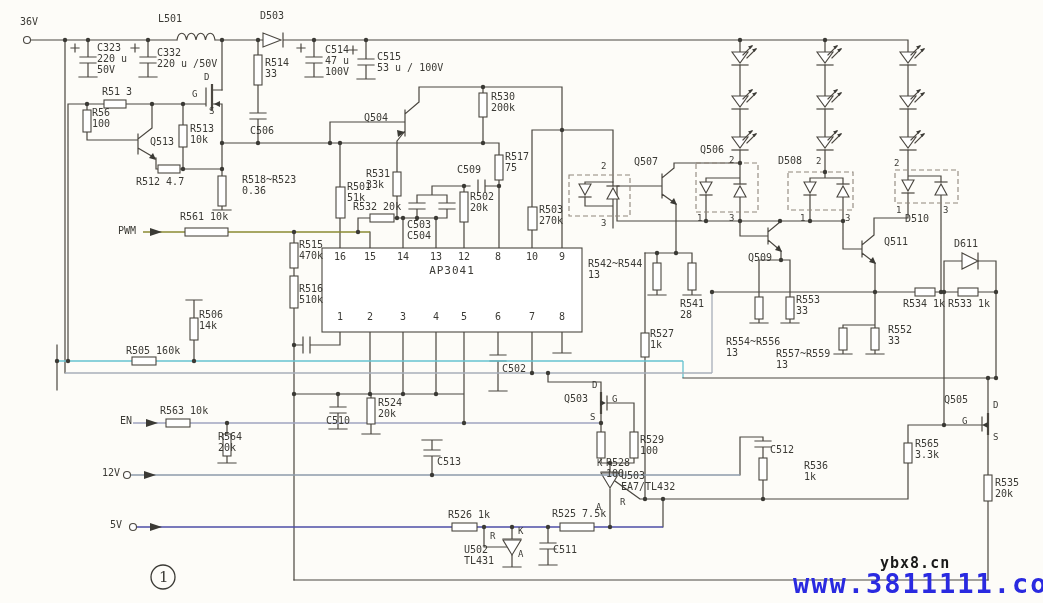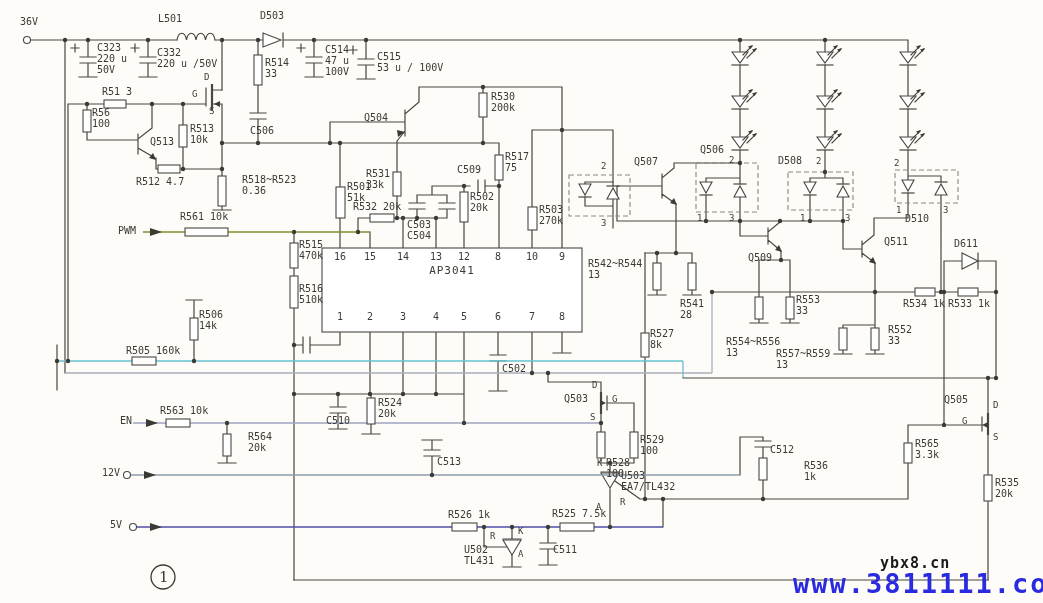--- a/index.html
+++ b/index.html
@@ -403,35 +403,35 @@
 28</div>
 <div class="lbl" style="left:796px;top:294px">R553
 33</div>
 <div class="lbl" style="left:726px;top:336px">R554~R556
 13</div>
 <div class="lbl" style="left:776px;top:348px">R557~R559
 13</div>
 <div class="lbl" style="left:888px;top:324px">R552
 33</div>
 <div class="lbl" style="left:650px;top:328px">R527
-8k</div>
+1k</div>
 <div class="lbl" style="left:954px;top:238px">D611</div>
 <div class="lbl" style="left:903px;top:298px">R534  1k</div>
 <div class="lbl" style="left:948px;top:298px">R533  1k</div>
 <div class="lbl" style="left:944px;top:394px">Q505</div>
 <div class="lbl sm" style="left:993px;top:400px">D</div>
 <div class="lbl sm" style="left:962px;top:416px">G</div>
 <div class="lbl sm" style="left:993px;top:432px">S</div>
 <div class="lbl" style="left:915px;top:438px">R565
 3.3k</div>
 <div class="lbl" style="left:995px;top:477px">R535
 20k</div>
 <div class="lbl" style="left:120px;top:415px">EN</div>
 <div class="lbl" style="left:160px;top:405px">R563  10k</div>
-<div class="lbl" style="left:248px;top:431px">R564
+<div class="lbl" style="left:218px;top:431px">R564
 20k</div>
 <div class="lbl" style="left:326px;top:415px">C510</div>
 <div class="lbl" style="left:378px;top:397px">R524
 20k</div>
 <div class="lbl" style="left:437px;top:456px">C513</div>
 <div class="lbl" style="left:102px;top:467px">12V</div>
 <div class="lbl" style="left:110px;top:519px">5V</div>
 <div class="lbl" style="left:564px;top:393px">Q503</div>
 <div class="lbl sm" style="left:592px;top:380px">D</div>
 <div class="lbl sm" style="left:612px;top:394px">G</div>

